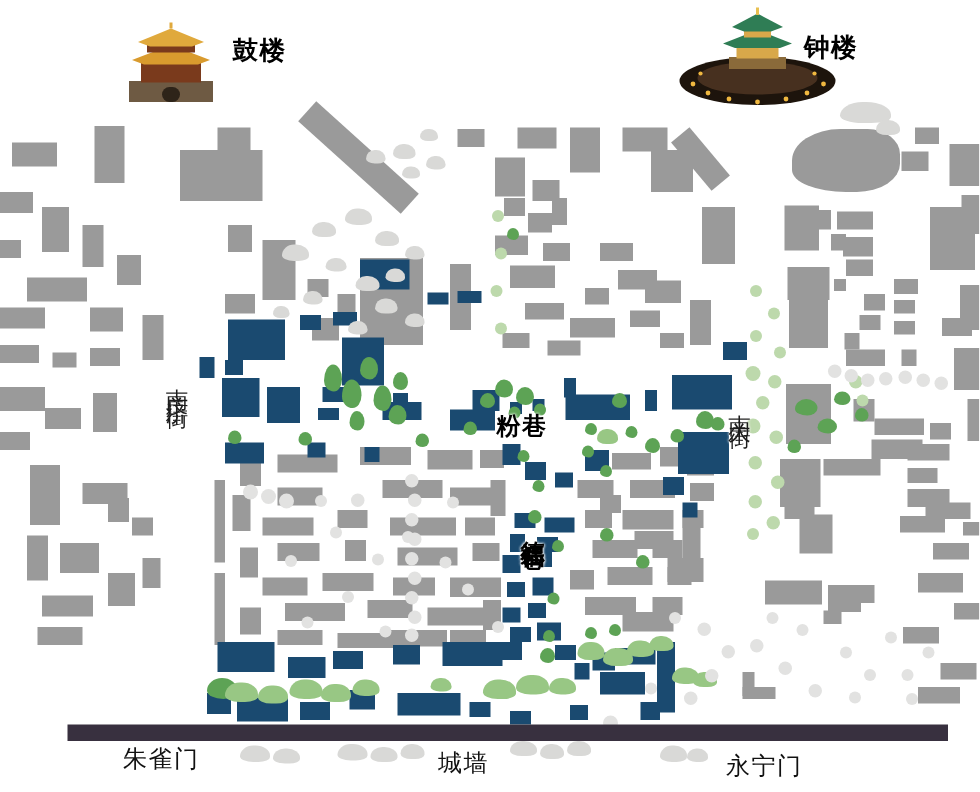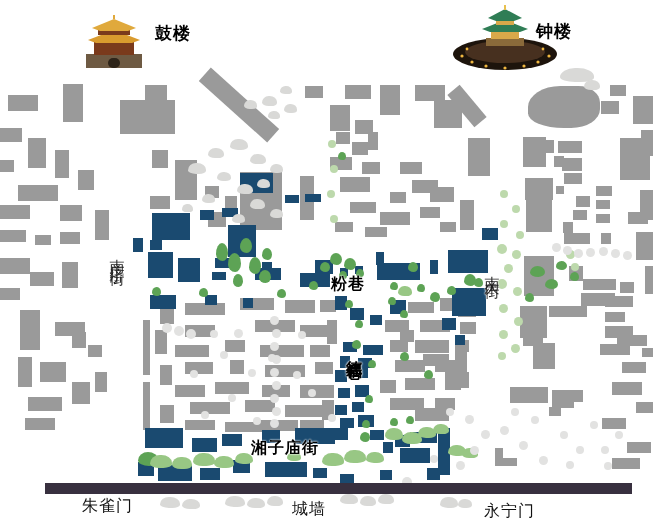--- a/index.html
+++ b/index.html
@@ -465,20 +465,19 @@
     <rect x="46" y="15" width="18" height="8" fill="#d8a84a"></rect>
     <polygon points="38,16 55,7 72,16 64,19 46,19" fill="#2f7d55"></polygon>
     <rect x="54" y="3" width="2" height="5" fill="#e8c050"></rect>
   </svg>
   <div class="lbl lm-label" style="left:536px;top:4px;margin-top:16px;">钟楼</div>
 
   <div class="lbl street-v" style="left:107px;top:247px;">南广济街</div>
   <div class="lbl street-h" style="left:331px;top:274px;">粉巷</div>
   <div class="lbl street-v" style="left:482px;top:264px;">南大街</div>
   <div class="lbl street-v bold" style="left:343px;top:347px;">德福巷</div>
-  <div class="lbl street-h" style="left:251px;top:438px;">湘子庙街</div>
 
   <div class="wall-bar"></div>
   <div class="lbl gate" style="left:82px;top:496px;">朱雀门</div>
   <div class="lbl gate" style="left:292px;top:499px;">城墙</div>
   <div class="lbl gate" style="left:484px;top:501px;">永宁门</div>
 
 </div>
 
 </body></html>

